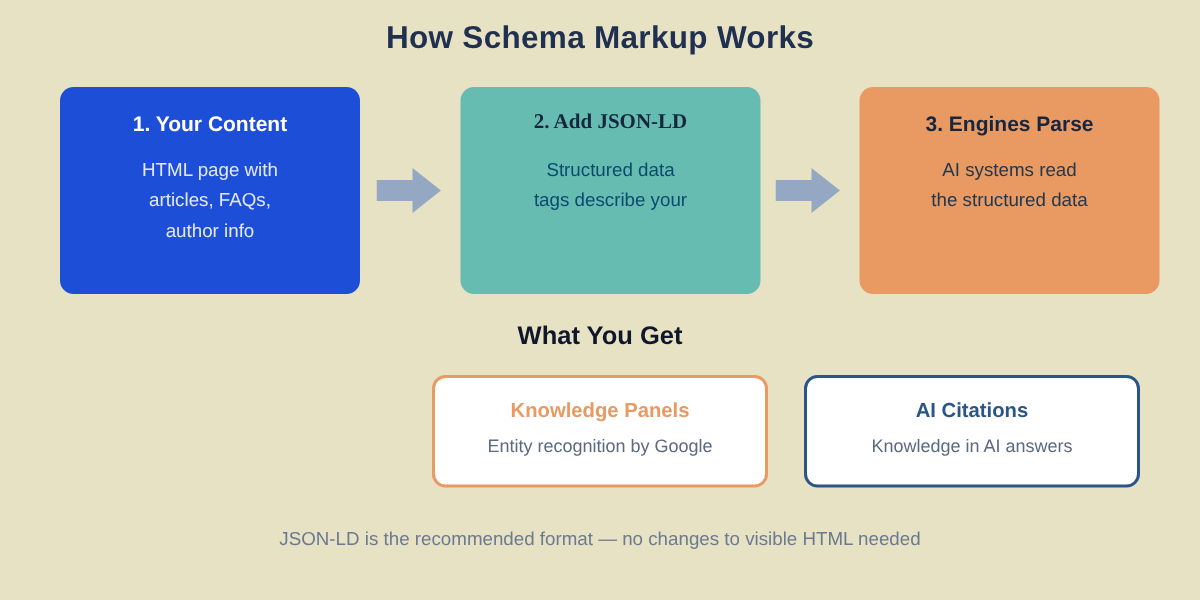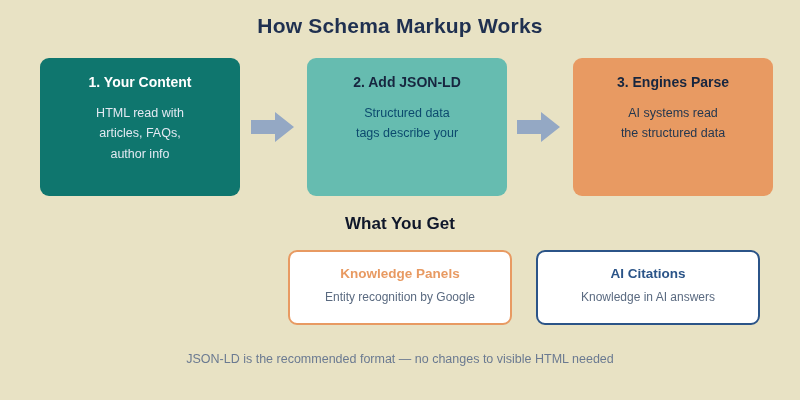--- a/index.html
+++ b/index.html
@@ -45,37 +45,37 @@
   .step-box {
     position: absolute;
     top: 0;
     width: 200px;
     height: 138px;
     border-radius: 9px;
     box-sizing: border-box;
     padding: 16px 12px 0 12px;
     text-align: center;
   }
-  .step-1 { left: 0px;   background: #0f766e; }
+  .step-1 { left: 0px;   background: #1d4ed8; }
   .step-2 { left: 267px; background: #66bcb0; }
   .step-3 { left: 533px; background: #e89a62; }
 
   .step-title {
     font-size: 14px;
     font-weight: bold;
     line-height: 1.2;
     margin-bottom: 12px;
   }
   .step-desc {
     font-size: 12.5px;
     line-height: 1.65;
   }
   .step-1 .step-title { color: #ffffff; }
   .step-1 .step-desc  { color: #e3e9f2; }
-  .step-2 .step-title { color: #17263f; }
+  .step-2 .step-title { color: #17263f; font-family: Liberation Serif, serif; }
   .step-2 .step-desc  { color: #0c4a6e; }
   .step-3 .step-title { color: #17263f; }
   .step-3 .step-desc  { color: #23374f; }
 
   
   .arrow {
     position: absolute;
     top: 52px;
     width: 44px;
     height: 34px;
@@ -150,21 +150,21 @@
 
 <div class="canvas">
 
   <div class="page-title">How Schema Markup Works</div>
 
   <div class="flow-row">
 
     <div class="step-box step-1">
       <div class="step-title">1. Your Content</div>
       <div class="step-desc">
-        <div>HTML read with</div>
+        <div>HTML page with</div>
         <div>articles, FAQs,</div>
         <div>author info</div>
       </div>
     </div>
 
     <div class="arrow arrow-1">
       <svg viewBox="0 0 44 34" xmlns="http://www.w3.org/2000/svg" aria-hidden="true">
         <polygon points="0,10 24,10 24,2 43,17 24,32 24,24 0,24" fill="#94a8c4"></polygon>
       </svg>
     </div>

